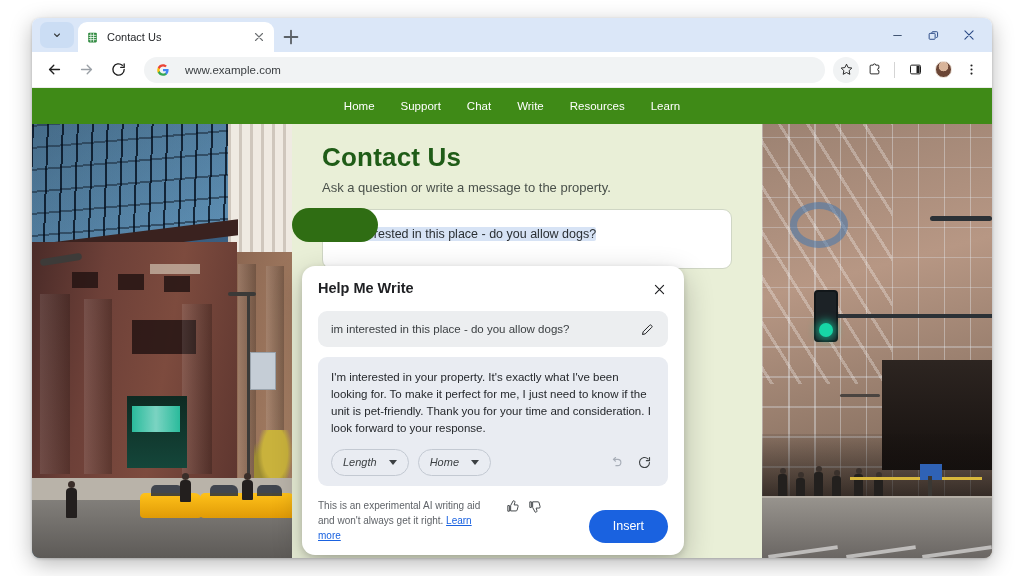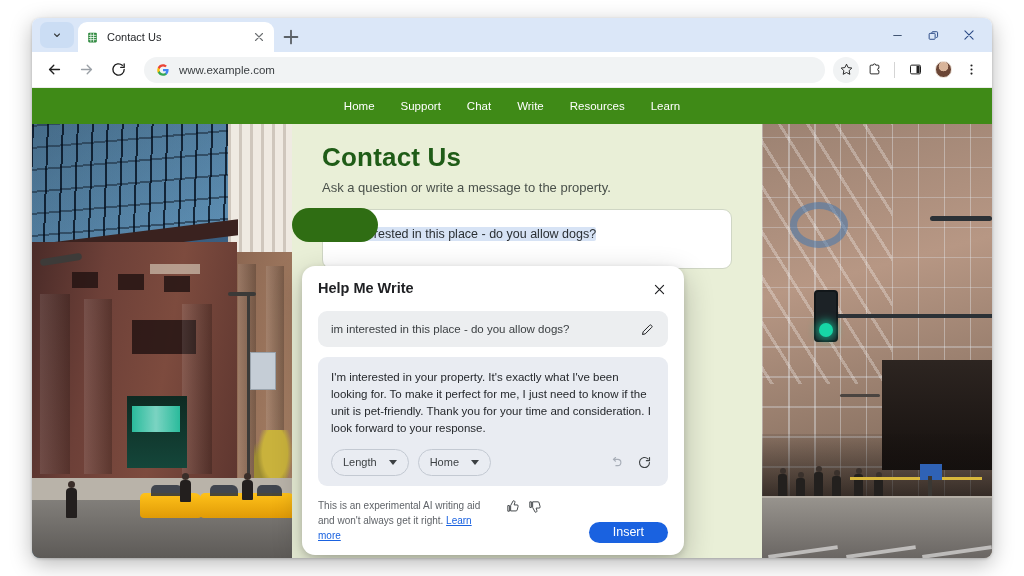--- a/index.html
+++ b/index.html
@@ -39,21 +39,21 @@
 
   
   .toolbar{
     height:36px;background:#fff;display:flex;align-items:center;padding:0 8px;
     box-sizing:border-box;border-bottom:1px solid #ececec;
   }
   .navbtn{width:28px;height:28px;display:flex;align-items:center;justify-content:center;
     margin-right:4px;border-radius:50%;}
   .omnibox{
     flex:1;height:26px;background:#f1f3f4;border-radius:13px;display:flex;align-items:center;
-    padding:0 12px;box-sizing:border-box;margin:0 8px;
+    padding:0 12px;box-sizing:border-box;margin:0 8px;gap:6px;
   }
   .omni-g{width:14px;height:14px;flex:0 0 14px;margin-right:9px;}
   .omni-url{font-size:11.5px;color:#3c4043;}
   .tb-right{display:flex;align-items:center;gap:2px;}
   .tb-ic{width:26px;height:26px;display:flex;align-items:center;justify-content:center;border-radius:50%;}
   .tb-star{background:#f1f3f4;}
   .tb-sep{width:1px;height:16px;background:#d4d4d4;margin:0 5px;}
   .avatar{
     width:17px;height:17px;border-radius:50%;
     background:radial-gradient(circle at 50% 30%,#d8b49a 0 38%,#6b4636 39% 100%);
@@ -190,34 +190,34 @@
   }
   .chip-text{flex:1;font-size:11.5px;color:#3c4043;white-space:nowrap;overflow:hidden;text-overflow:ellipsis;}
   .pencil{width:15px;height:15px;flex:0 0 15px;}
   .result{
     margin-top:10px;background:#e9ecf2;border-radius:9px;padding:12px 13px 10px 13px;box-sizing:border-box;
   }
   .result-text{font-size:11.5px;line-height:1.47;color:#25282c;margin:0 0 12px 0;}
   .result-bar{display:flex;align-items:center;}
   .sel{
     height:27px;border:1px solid #c3c9d2;border-radius:14px;background:transparent;
-    display:flex;align-items:center;gap:12px;padding:0 11px;box-sizing:border-box;margin-right:9px;
+    display:flex;align-items:center;gap:12px;padding:0 11px;box-sizing:border-box;margin-right:9px;font-style:italic;
   }
   .sel-label{font-size:11px;color:#3c4043;}
   .caret{width:0;height:0;border-left:4px solid transparent;border-right:4px solid transparent;border-top:5px solid #3c4043;}
   .bar-spacer{flex:1;}
   .iconbtn{width:22px;height:22px;display:flex;align-items:center;justify-content:center;margin-left:6px;}
   .hmw-foot{display:flex;align-items:flex-end;margin-top:12px;}
   .disc{font-size:10px;line-height:1.5;color:#5f6368;max-width:178px;}
   .disc a{color:#1a62e0;}
   .thumbs{display:flex;gap:7px;margin:0 0 2px 9px;align-self:flex-start;padding-top:1px;}
   .thumb{width:15px;height:15px;}
   .insert{
     margin-left:auto;background:#1a62e0;color:#fff;border:none;border-radius:17px;
-    height:21px;padding:0 24px;font-size:12.5px;font-family:"Liberation Sans",sans-serif;
+    height:33px;padding:0 24px;font-size:12.5px;font-family:"Liberation Sans",sans-serif;
     cursor:pointer;
   }
 </style>
 </head>
 <body>
 
 <div class="stage">
   <div class="window">
 
     <div class="tabstrip">

